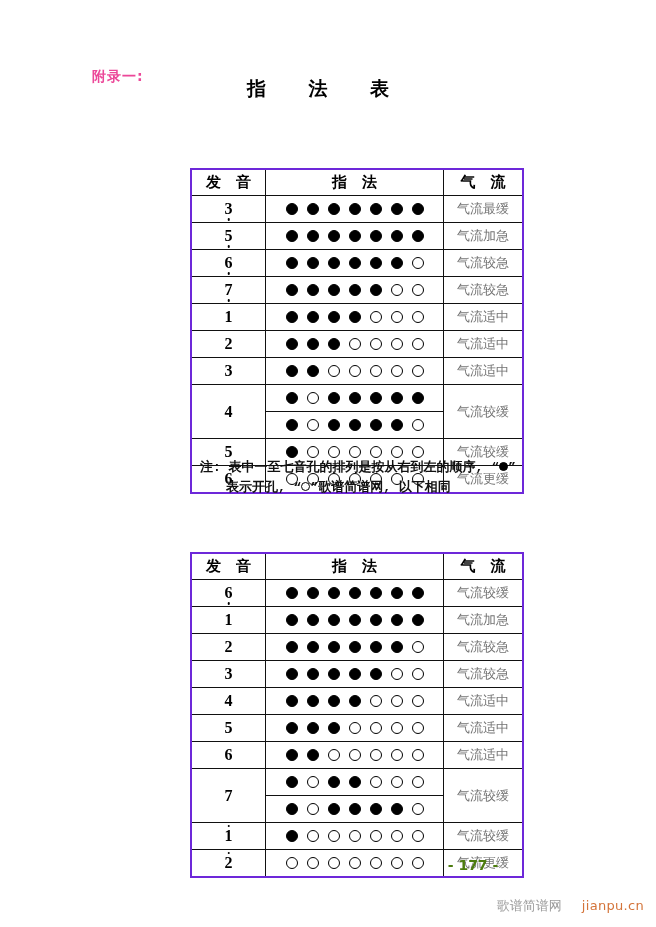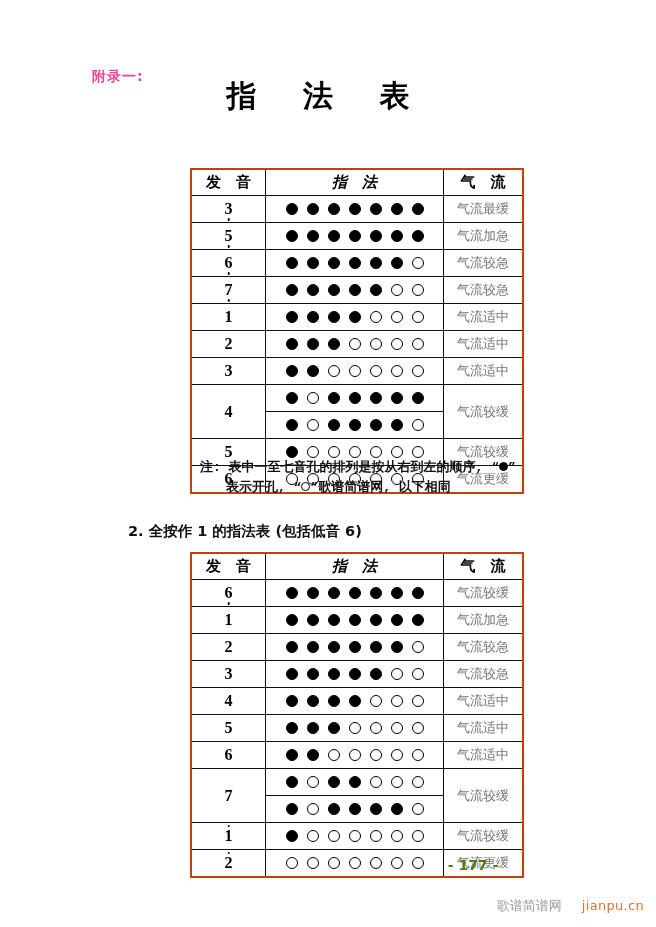--- a/index.html
+++ b/index.html
@@ -19,21 +19,21 @@
     font-family:"DejaVu Sans","Liberation Sans",sans-serif;
     font-weight:bold;font-size:14px;letter-spacing:1px;
     color:#ec4899;
   }
 
   
   .doc-title{
     position:absolute;left:0;top:76px;width:636px;
     text-align:center;
     font-family:"DejaVu Sans","Liberation Sans",sans-serif;
-    font-weight:bold;font-size:30px;
+    font-weight:bold;font-size:19px;
     letter-spacing:18px;
     text-indent:18px;
     color:#000;
   }
 
   
   .section-heading{
     position:absolute;
     font-family:"DejaVu Sans","Liberation Sans",sans-serif;
     font-weight:bold;font-size:14.5px;
@@ -52,24 +52,24 @@
   }
   #table1{left:190px;top:168px;width:328px;}
   #table2{left:190px;top:552px;width:328px;}
 
   .ftable td, .ftable th{
     border:1.2px solid #111;
     padding:0;
     text-align:center;
     vertical-align:middle;
   }
-  .ftable{border:2px solid #c2410c;}
+  .ftable{border:2px solid #6d28d9;}
 
   .col-note{width:73px;}
-  .col-fing{width:177px;font-style:italic;}
+  .col-fing{width:177px;}
   .col-air{width:78px;}
 
   .hdr{
     height:25px;
     font-family:"DejaVu Sans","Liberation Sans",sans-serif;
     font-weight:bold;font-size:15px;
     letter-spacing:5px;text-indent:5px;
     color:#000;
     background:#fff;
   }
@@ -341,21 +341,20 @@
           <td class="air-cell col-air">气流更缓</td>
         </tr>
       </tbody>
     </table>
 
   <div class="footnote">
     <span>注: 表中一至七音孔的排列是按从右到左的顺序, “</span><span class="inline-hole closed"></span><span>”</span>
     <span class="ln2"><span>表示开孔, “</span><span class="inline-hole open"></span><span>”歌谱简谱网, 以下相同</span></span>
   </div>
 
-  <div class="section-heading" id="sec2">2. 全按作 1 的指法表 (包括低音 6)</div>
   <table class="ftable" id="table2">
       <tbody>
         <tr>
           <th class="hdr col-note">发 音</th>
           <th class="hdr col-fing">指        法</th>
           <th class="hdr col-air">气 流</th>
         </tr>
         <tr>
           <td class="note-cell col-note"><span class="note-wrap">6<i class="dot-low"></i></span></td>
           <td class="fing-cell col-fing">

